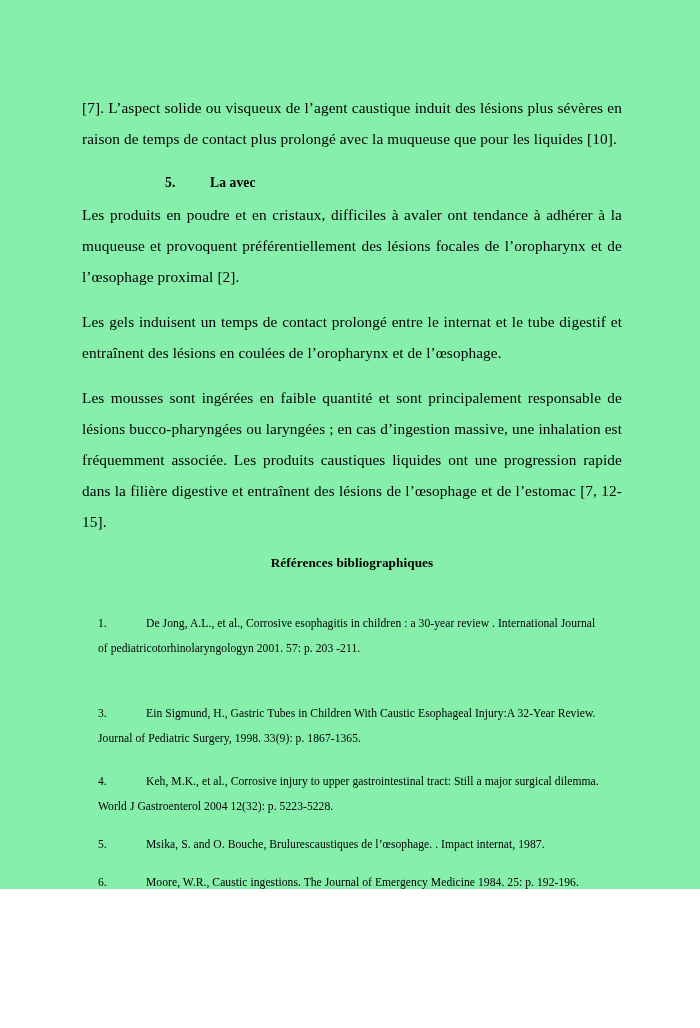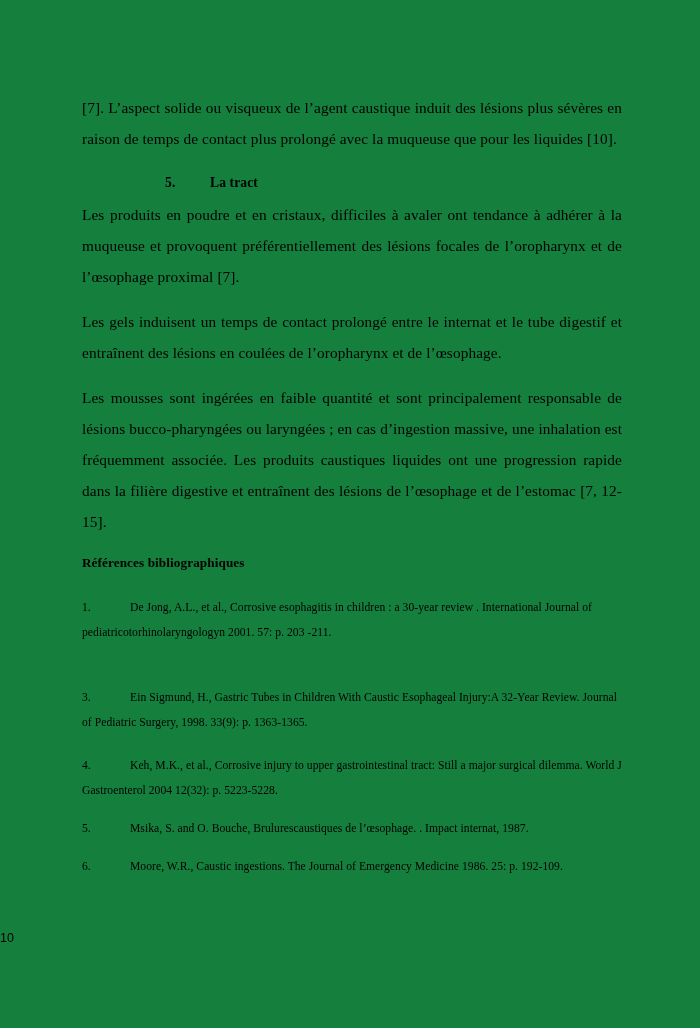--- a/index.html
+++ b/index.html
@@ -7,22 +7,22 @@
     padding: 0;
     background: #ffffff;
   }
   body {
     font-family: "Liberation Serif", "DejaVu Serif", serif;
     color: #000000;
   }
   .page {
     position: relative;
     width: 700px;
-    height: 1028px;
-    background: #15803d;
+    height: 889px;
+    background: #86efac;
     overflow: hidden;
     box-sizing: border-box;
   }
   .content {
     position: absolute;
     left: 82px;
     top: 92px;
     width: 540px;
   }
   
@@ -53,23 +53,24 @@
     display: inline-block;
     width: 45px;
   }
   
   .refs-heading {
     font-size: 13.2px;
     font-weight: bold;
     margin: 16px 0 0 0;
     line-height: 20px;
     letter-spacing: 0.1px;
+    text-align: center;
   }
   .ref-list {
-    margin: 0;
+    margin: 16px;
     padding: 0;
   }
   .ref {
     font-size: 11.6px;
     line-height: 25px;
     text-align: left;
     margin: 0;
     padding: 0;
     letter-spacing: 0.05px;
   }
@@ -95,24 +96,24 @@
 </head>
 <body>
 
 <div class="page">
 
   <div class="content">
 
     <p class="para">[7]. L’aspect solide ou visqueux de l’agent caustique induit des lésions plus sévères en raison de temps de contact plus prolongé avec la muqueuse que pour les liquides [10].</p>
 
     <div class="section-heading">
-      <span class="num">5.</span><span>La tract</span>
+      <span class="num">5.</span><span>La avec</span>
     </div>
 
-    <p class="para para-gap">Les produits en poudre et en cristaux, difficiles à avaler ont tendance à adhérer à la muqueuse et  provoquent préférentiellement des lésions focales de l’oropharynx et de l’œsophage proximal [7].</p>
+    <p class="para para-gap">Les produits en poudre et en cristaux, difficiles à avaler ont tendance à adhérer à la muqueuse et  provoquent préférentiellement des lésions focales de l’oropharynx et de l’œsophage proximal [2].</p>
 
     <p class="para para-gap">Les gels induisent un temps de contact prolongé entre le internat et le tube digestif et entraînent des lésions en coulées de l’oropharynx et de l’œsophage.</p>
 
     <p class="para para-tight">Les mousses sont ingérées en faible quantité et sont principalement responsable de lésions bucco-pharyngées ou laryngées ; en cas d’ingestion massive, une inhalation est fréquemment associée. Les produits caustiques liquides ont une progression rapide dans la filière digestive et entraînent des lésions de l’œsophage et de l’estomac [7, 12-15].</p>
 
     <div class="refs-heading">Références bibliographiques</div>
 
     <div class="ref-list">
 
       <div class="ref-spacer-lg"></div>
@@ -120,39 +121,39 @@
       <p class="ref">
         <span class="ref-num">1.</span><span>De Jong, A.L., et al., Corrosive esophagitis in children : a 30-year review . International Journal of pediatricotorhinolaryngologyn 2001. 57: p. 203 -211.</span>
       </p>
 
       <div class="ref-spacer-md"></div>
 
 
       <div class="ref-spacer-lg"></div>
 
       <p class="ref">
-        <span class="ref-num">3.</span><span>Ein Sigmund, H., Gastric Tubes in Children With Caustic Esophageal Injury:A 32-Year Review. Journal of Pediatric Surgery, 1998. 33(9): p. 1363-1365.</span>
+        <span class="ref-num">3.</span><span>Ein Sigmund, H., Gastric Tubes in Children With Caustic Esophageal Injury:A 32-Year Review. Journal of Pediatric Surgery, 1998. 33(9): p. 1867-1365.</span>
       </p>
 
       <div class="ref-spacer-md"></div>
 
       <p class="ref">
         <span class="ref-num">4.</span><span>Keh, M.K., et al., Corrosive injury to upper gastrointestinal tract: Still a major surgical dilemma. World J Gastroenterol 2004 12(32): p. 5223-5228.</span>
       </p>
 
       <div class="ref-spacer-sm"></div>
 
       <p class="ref">
         <span class="ref-num">5.</span><span>Msika, S. and O. Bouche, Brulurescaustiques de l’œsophage. . Impact internat, 1987.</span>
       </p>
 
       <div class="ref-spacer-sm"></div>
 
       <p class="ref">
-        <span class="ref-num">6.</span><span>Moore, W.R., Caustic ingestions. The Journal of Emergency Medicine 1986. 25: p. 192-109.</span>
+        <span class="ref-num">6.</span><span>Moore, W.R., Caustic ingestions. The Journal of Emergency Medicine 1984. 25: p. 192-196.</span>
       </p>
 
     </div>
   </div>
 
   <div class="page-number">10</div>
 
 </div>
 
 </body></html>

